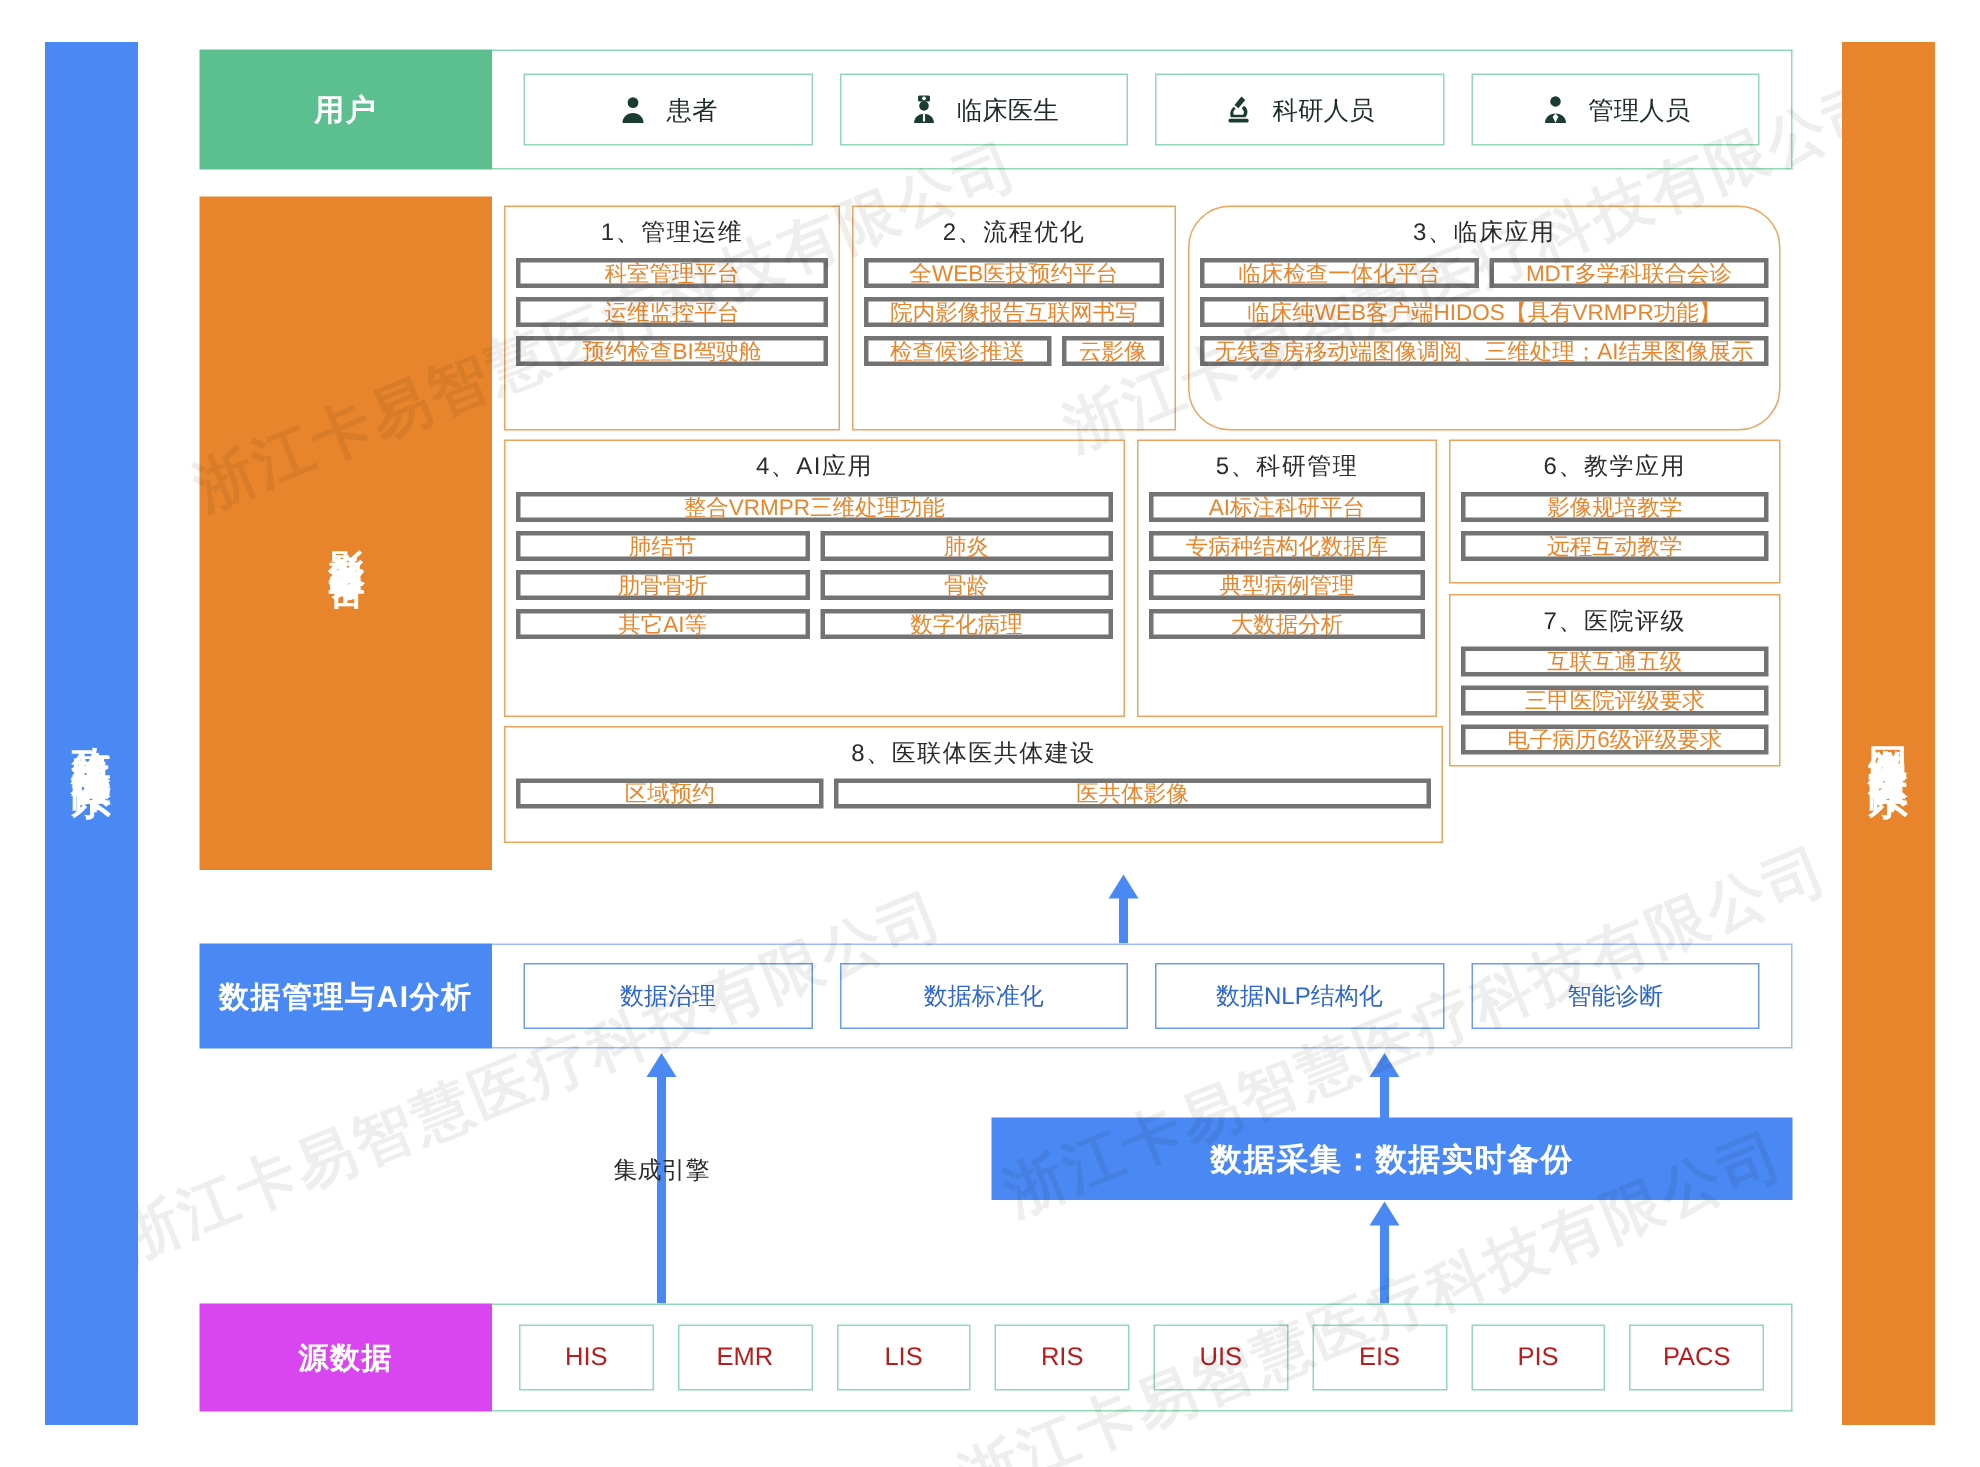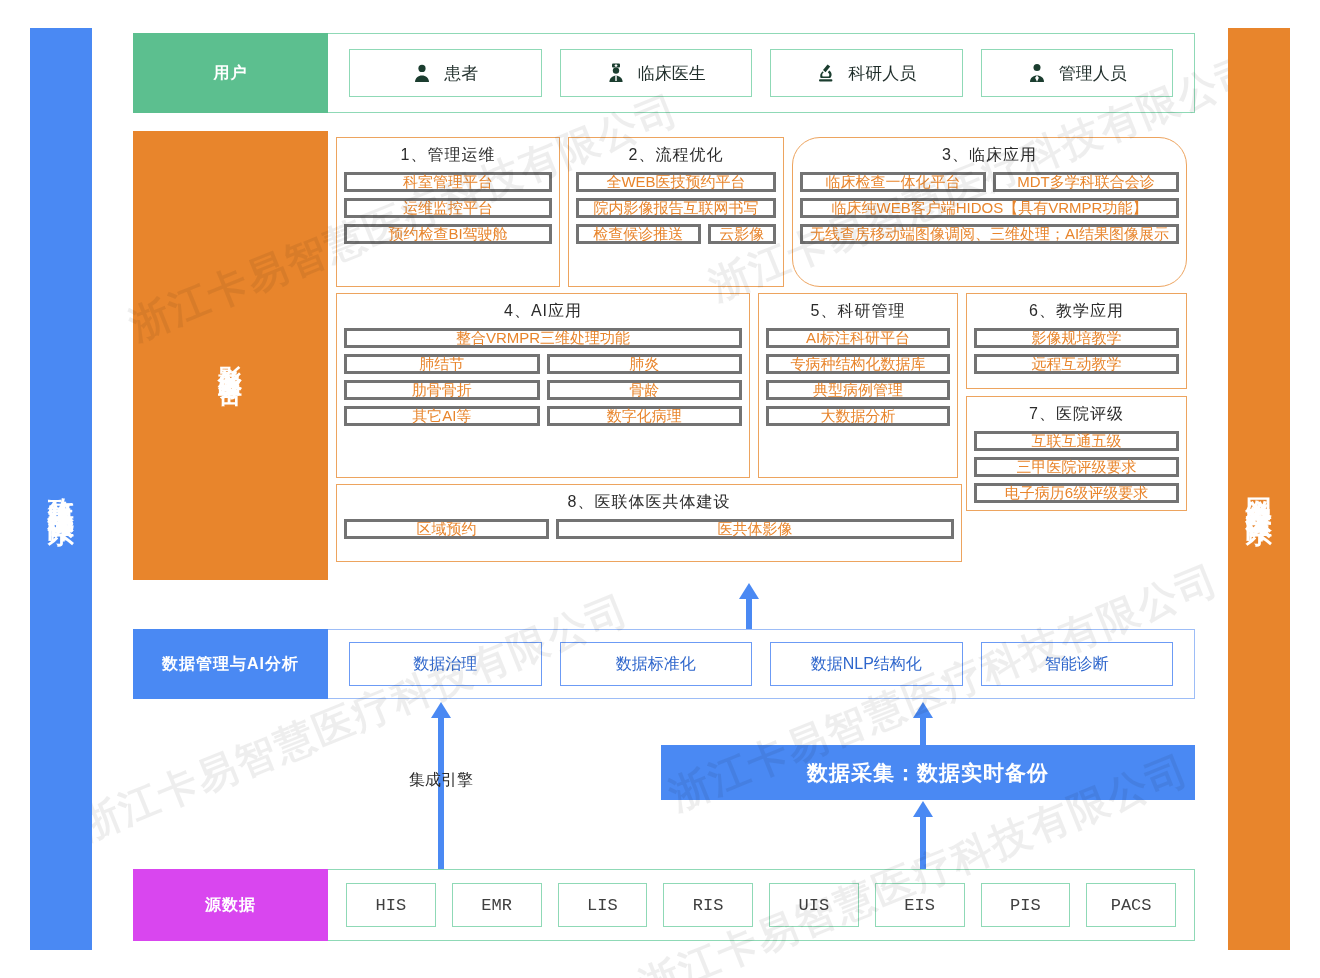--- a/index.html
+++ b/index.html
@@ -39,21 +39,21 @@
     letter-spacing: 3px;
   }
 
   
   .band {
     position:absolute; display:flex; z-index: 4;
   }
   .band-label {
     flex: 0 0 195px;
     display:flex; align-items:center; justify-content:center;
-    color:#fff; font-size:16px; font-weight:700; letter-spacing:1px;
+    color:#fff; font-size:20px; font-weight:700; letter-spacing:1px;
   }
   .band-body {
     flex:1; display:flex; align-items:center;
   }
 
   
   #users-band { left:133px; top:33px; width:1062px; height:80px; }
   #users-band .band-label { background:#5cbf8f; }
   #users-band .band-body {
     border:1px solid #8fd9b6; border-left:none; height:100%;
@@ -148,21 +148,21 @@
   #source-band { left:133px; top:869px; width:1062px; height:72px; }
   #source-band .band-label { background:#d946ef; }
   #source-band .band-body {
     border:1px solid #8fd9b6; border-left:none; height:100%;
     justify-content:space-around; padding:0 10px; background:#fff;
   }
   .src-chip {
     flex:1; margin:0 8px; height:44px;
     border:1px solid #8fd9b6; background:#fff;
     display:flex; align-items:center; justify-content:center;
-    font-size:17px; color:#404040;font-family:Liberation Mono, monospace;
+    font-size:17px; color:#b91c1c;
   }
 
   
   .arrow { position:absolute; z-index:3; }
   .arrow .shaft { position:absolute; left:50%; transform:translateX(-50%); width:6px; background:#4a89f3; }
   .arrow .head {
     position:absolute; left:50%; top:0; transform:translateX(-50%);
     width:0; height:0; border-left:10px solid transparent; border-right:10px solid transparent;
     border-bottom:16px solid #4a89f3;
   }

